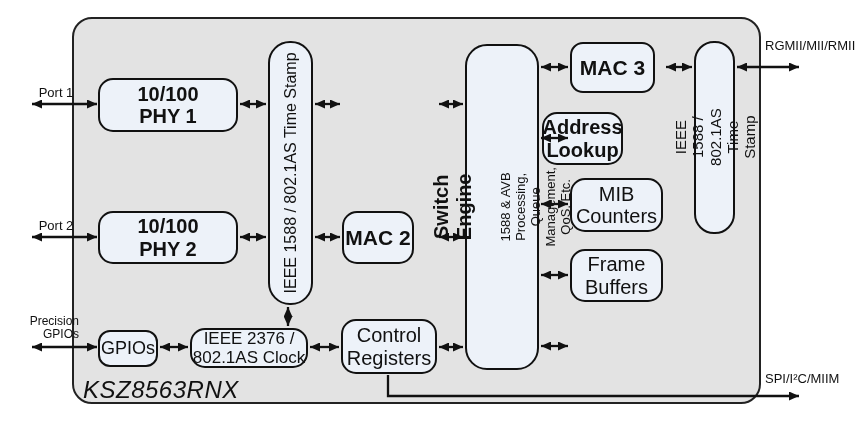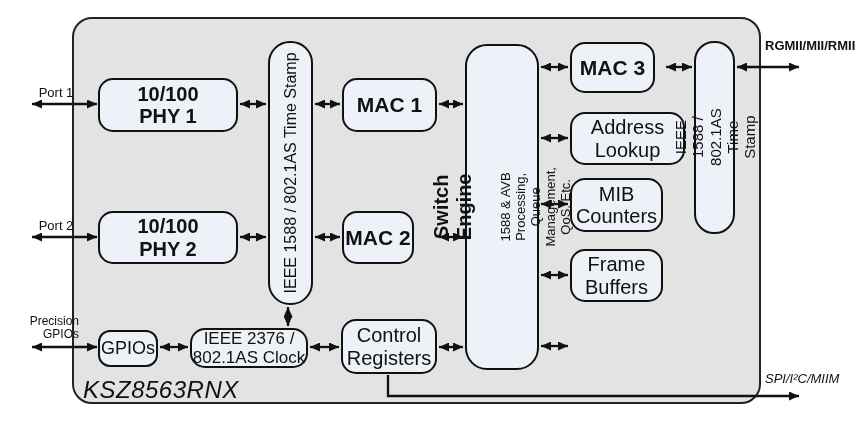--- a/index.html
+++ b/index.html
@@ -41,47 +41,46 @@
 <body>
 
 <div id="canvas">
 
   <div id="chip"></div>
 
   <div class="ext-label" style="left:28px; top:86px; width:56px; text-align:center;">Port 1</div>
   <div class="ext-label" style="left:28px; top:219px; width:56px; text-align:center;">Port 2</div>
   <div class="ext-label" style="left:19px; top:315px; width:60px; text-align:right; font-size:12px;">Precision
 GPIOs</div>
-  <div class="ext-label" style="left:765px; top:39px;font-weight:bold;">RGMII/MII/RMII</div>
-  <div class="ext-label" style="left:765px; top:372px;font-style:italic;">SPI/I²C/MIIM</div>
+  <div class="ext-label" style="left:765px; top:39px;">RGMII/MII/RMII</div>
+  <div class="ext-label" style="left:765px; top:372px;">SPI/I²C/MIIM</div>
 
   <div class="blk bold" style="left:98px; top:78px; width:140px; height:54px;">10/100
 PHY 1</div>
   <div class="blk bold" style="left:98px; top:211px; width:140px; height:53px;">10/100
 PHY 2</div>
 
   <div class="blk vwrap" style="left:268px; top:41px; width:45px; height:264px; border-radius:22px;">
     <div class="vin" style="font-size:16px;">IEEE 1588 / 802.1AS Time Stamp</div>
   </div>
 
-  <div class="blk bold" style="left:342px; top:78px; width:95px; height:54px; font-size:21px;">MAC 1</div>
   <div class="blk bold" style="left:342px; top:211px; width:72px; height:53px; font-size:21px;">MAC 2</div>
   <div class="blk" style="left:341px; top:319px; width:96px; height:55px;">Control
 Registers</div>
 
   <div class="blk vwrap" style="left:465px; top:44px; width:74px; height:326px; border-radius:22px;">
     <div class="vin multi">
       <span class="se-title">Switch Engine</span>
       <span class="se-sub">1588 &amp; AVB Processing,
 Queue Management, QoS, Etc.</span>
     </div>
   </div>
 
-  <div class="blk bold" style="left:570px; top:42px; width:85px; height:51px; font-size:21px;">MAC 3</div>
-  <div class="blk" style="left:570px; top:112px; width:115px; height:53px;">Address
+  <div class="blk bold" style="left:570px; top:42px; width:85px; height:51px; font-size:21px;border-radius:13px;">MAC 3</div>
+  <div class="blk" style="left:542px; top:112px; width:81px; height:53px;font-weight:bold;">Address
 Lookup</div>
   <div class="blk" style="left:570px; top:178px; width:93px; height:54px;">MIB
 Counters</div>
   <div class="blk" style="left:570px; top:249px; width:93px; height:53px;">Frame
 Buffers</div>
 
   <div class="blk vwrap" style="left:694px; top:41px; width:41px; height:193px; border-radius:20px;">
     <div class="vin multi" style="font-size:15px;">IEEE 1588 / 802.1AS
 Time Stamp</div>
   </div>

